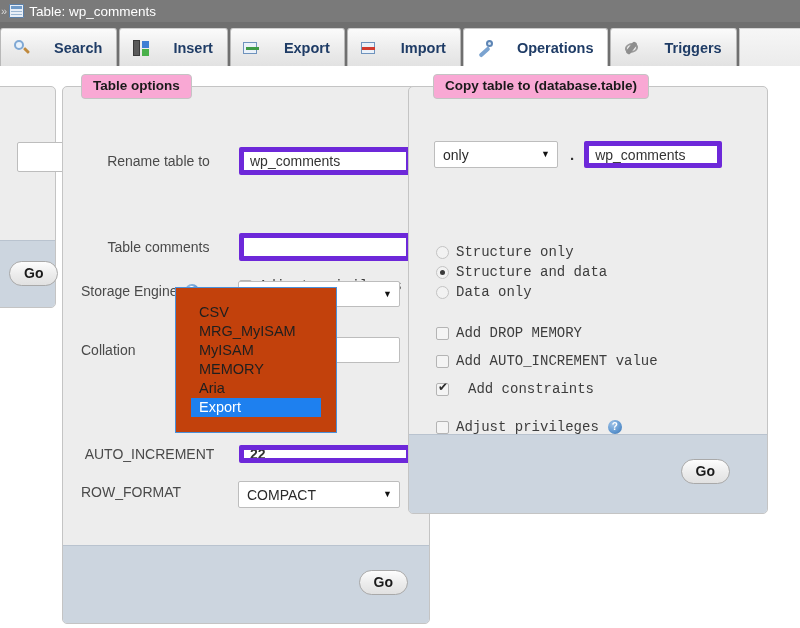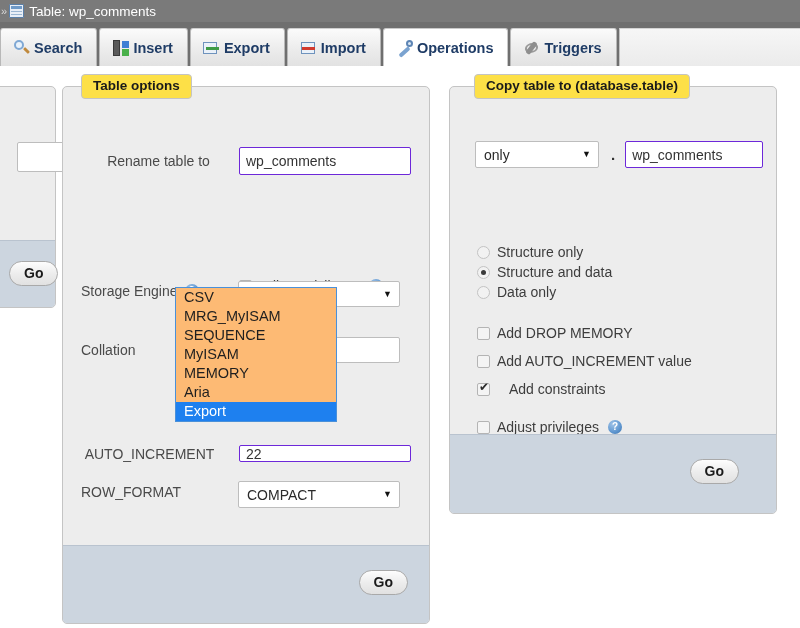--- a/index.html
+++ b/index.html
@@ -76,21 +76,21 @@
     position: absolute;
     left: 0; bottom: 0;
     width: 800px; height: 38px;
     display: flex;
     align-items: stretch;
     background: transparent;
   }
   .tab {
     display: flex;
     align-items: center;
-    gap: 3px;
+    gap: 23px;
     padding: 0 14px 0 12px;
     background: linear-gradient(to bottom, #fbfbfb 0%, #ececec 55%, #e2e2e2 100%);
     border-left: 1px solid #b8b8b8;
     border-right: 1px solid #b8b8b8;
     border-top: 1px solid #cfcfcf;
     border-radius: 3px 3px 0 0;
     margin-right: 2px;
     color: #1f3c66;
     font-weight: bold;
     font-size: 14.5px;
@@ -186,21 +186,21 @@
   .panel {
     position: absolute;
     background: #ededed;
     border: 1px solid #c4c4c4;
     border-radius: 5px;
     box-sizing: border-box;
   }
   .legend {
     position: absolute;
     top: -13px;
-    background: #fde047;
+    background: #f9a8d4;
     border: 1px solid #c4c4c4;
     border-radius: 4px;
     padding: 4px 11px 5px 11px;
     font-weight: bold;
     font-size: 13.5px;
     color: #1a1a1a;
     white-space: nowrap;
     line-height: 1;
   }
   .panel-footer {
@@ -223,21 +223,21 @@
     font-size: 14px;
     text-align: center;
     white-space: nowrap;
   }
 
   input.txt {
     font-family: "Liberation Sans", sans-serif;
     font-size: 14px;
     color: #333;
     background: #ffffff;
-    border: 1px solid #6d28d9;
+    border: 5px solid #6d28d9;
     border-radius: 2px;
     padding: 4px 6px;
     box-sizing: border-box;
     outline: none;
   }
 
   .sel {
     background: #ffffff;
     border: 1px solid #bdbdbd;
     border-radius: 2px;
@@ -254,25 +254,25 @@
   .sel .arw {
     font-size: 9px;
     color: #111;
     line-height: 1;
     margin-left: 8px;
   }
 
   
   #engine-list {
     position: absolute;
-    background: #fdba74;
+    background: #c2410c;
     border: 1px solid #4a90d9;
     box-sizing: border-box;
     z-index: 40;
-    padding: 0;
+    padding: 15px;
     margin: 0;
   }
   #engine-list .opt {
     font-size: 14.5px;
     color: #1f1f1f;
     padding: 0 0 0 8px;
     height: 19px;
     line-height: 19px;
     white-space: nowrap;
     cursor: pointer;
@@ -319,20 +319,21 @@
     left: 3px; top: 3px;
     width: 5px; height: 5px;
     background: #3a3a3a;
     border-radius: 50%;
   }
   .opt-label {
     font-size: 14px;
     color: #3d3d3d;
     margin-left: 7px;
     white-space: nowrap;
+    font-family: Liberation Mono, monospace;
   }
 
   
   .help {
     width: 14px; height: 14px;
     border-radius: 50%;
     background: radial-gradient(circle at 35% 30%, #9fc3e8 0%, #5d95cf 60%, #3a6fa8 100%);
     display: inline-block;
     position: relative;
     flex: none;
@@ -422,20 +423,24 @@
       <span class="flabel" style="width:155px;">Rename table to</span>
       <input class="txt" type="text" style="width: 172px; height: 28px; margin-left: 3px;" value="wp_comments">
     </div>
 
     <div class="frow" style="left:176px; top:191px;">
       <span class="cbox"></span>
       <span class="opt-label">Adjust privileges</span>
       <span class="help" style="margin-left:8px;"></span>
     </div>
 
+    <div class="frow" style="left:18px; top:146px; width:330px;">
+      <span class="flabel" style="width:155px;">Table comments</span>
+      <input class="txt" type="text" style="width: 172px; height: 28px; margin-left: 3px;" value="">
+    </div>
 
     <div class="frow" style="left:18px; top:196px; width:340px;">
       <span class="flabel">Storage Engine</span>
       <span class="help" style="margin-left:7px;"></span>
     </div>
     <div class="sel" style="position:absolute; left:175px; top:194px; width:162px; height:26px;">
       <span>MyISAM</span>
       <span class="arw">▼</span>
     </div>
 
@@ -444,47 +449,46 @@
     </div>
     <div style="position:absolute; left:175px; top:250px; width:162px; height:26px;
                 background:#ffffff; border:1px solid #bdbdbd; border-radius:2px;
                 font-size:14px; color:#2a2a2a; line-height:24px; padding-left:8px;
                 box-sizing:border-box; overflow:hidden;">
       <span>c</span>
     </div>
 
     <div class="frow" style="left:18px; top:358px; width:330px;">
       <span class="flabel" style="width:155px;">AUTO_INCREMENT</span>
-      <input class="txt" type="text" style="width: 172px; height: 17px; margin-left: 21px;" value="22">
+      <input class="txt" type="text" style="width: 172px; height: 17px; margin-left: 21px; font-weight: bold;" value="22">
     </div>
 
     <div class="frow" style="left:18px; top:397px;">
       <span class="flabel">ROW_FORMAT</span>
     </div>
     <div class="sel" style="position:absolute; left:175px; top:394px; width:162px; height:27px;">
       <span>COMPACT</span>
       <span class="arw">▼</span>
     </div>
 
     <div class="panel-footer" style="height:78px;">
       <button class="gobtn" style="position:absolute; right:21px; top:24px;">Go</button>
     </div>
   </div>
 
   <div id="engine-list" style="left:175px; top:221px; width:162px;">
     <div class="opt">CSV</div>
     <div class="opt">MRG_MyISAM</div>
-    <div class="opt">SEQUENCE</div>
     <div class="opt">MyISAM</div>
     <div class="opt">MEMORY</div>
     <div class="opt">Aria</div>
     <div class="opt selected">Export</div>
   </div>
 
-  <div class="panel" style="left:449px; top:20px; width:328px; height:428px;padding-left:18px;">
+  <div class="panel" style="left:408px; top:20px; width:360px; height:428px;padding-left:18px;">
 
     <div class="legend" style="left:24px;">Copy table to (database.table)</div>
 
     <div class="frow" style="left:25px; top:54px;">
       <div class="sel" style="width:124px; height:27px;">
         <span>only</span>
         <span class="arw">▼</span>
       </div>
       <span class="dot" style="margin:0 10px 0 12px;">.</span>
       <input class="txt" type="text" style="width: 138px; height: 27px;" value="wp_comments">

